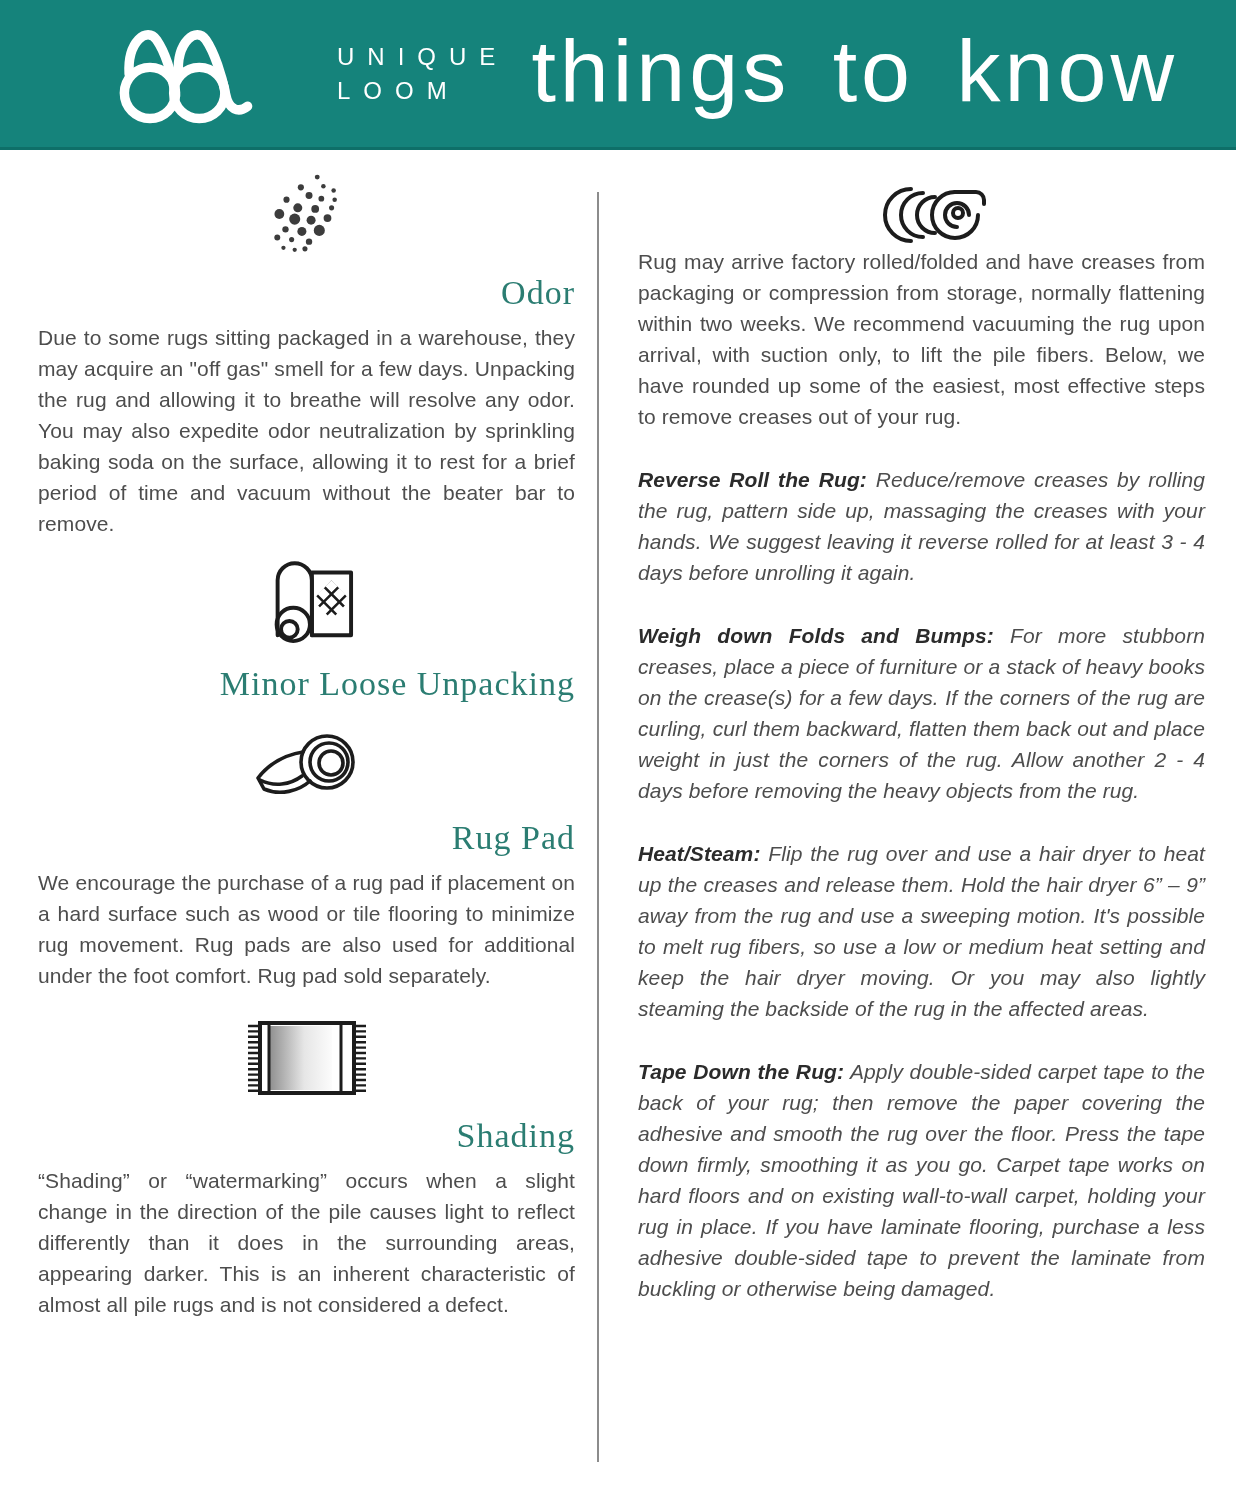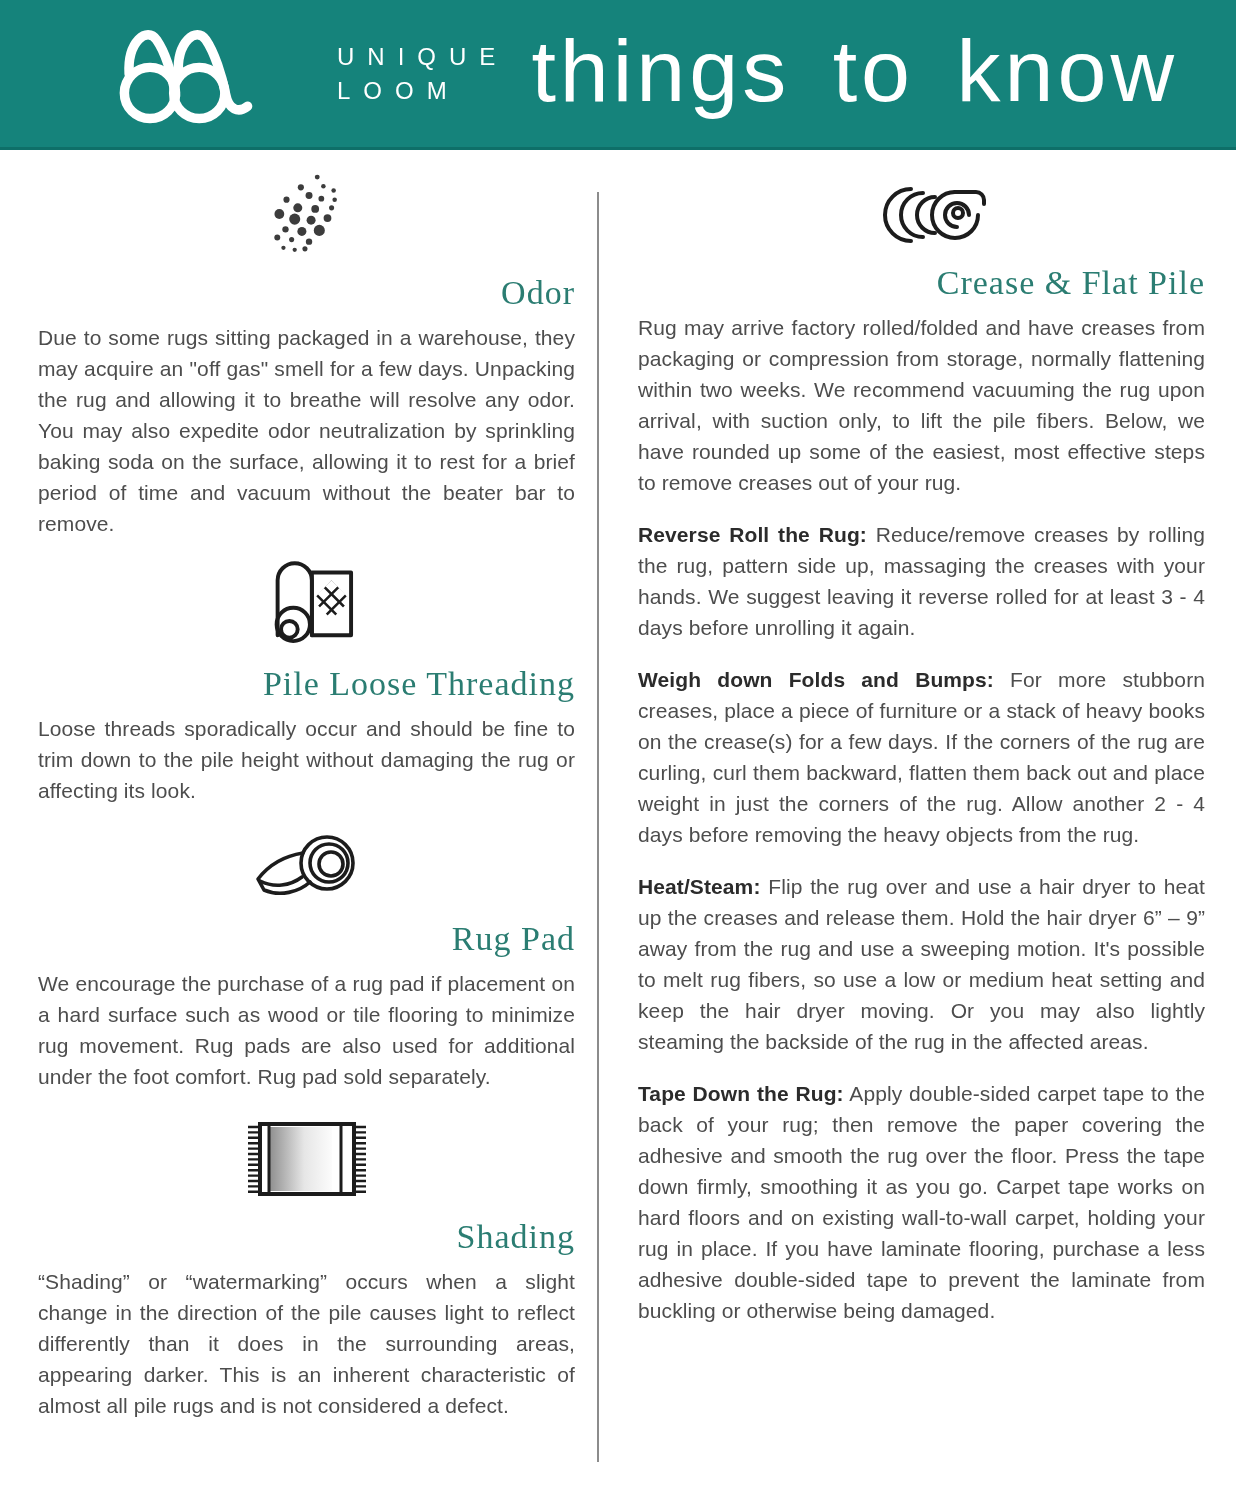--- a/index.html
+++ b/index.html
@@ -35,21 +35,21 @@
   .icon-wrap { display:flex; justify-content:center; }
   h2.sec-title {
     font-family:"Liberation Serif", serif; font-weight:400;
     color:#2B7D72; font-size:34px; line-height:42px;
     text-align:right; margin:16px 0 8px 0; letter-spacing:1px;
   }
   p.body {
     font-size:21px; line-height:31px; color:#4D4D4D;
     text-align:justify; margin:0; letter-spacing:0.1px;
   }
-  p.tip { margin-top:21px; }
+  p.tip { margin-top:32px;font-style:italic; }
   p.tip strong { color:#2B2B2B; font-weight:700; }
   .sec2 { margin-top:10px; }
   .sec3 { margin-top:24px; }
   .sec4 { margin-top:26px; }
   .right-heading { margin-top:18px; }
   svg.ink { stroke:#1C1C1C; fill:none; stroke-linecap:round; stroke-linejoin:round; }
 </style>
 </head>
 <body>
 
@@ -123,22 +123,21 @@
             <path d="M19 88 L19 32 A17.5 17.5 0 0 1 54 32 L54 88"></path>
             <circle cx="35" cy="77" r="17"></circle>
             <circle cx="31" cy="82" r="8.5"></circle>
             <rect x="54" y="24" width="40" height="64"></rect>
             <g clip-path="url(#hatchclip)" stroke-width="2.6">
               <path d="M50 38 L88 76 M58 30 L96 68 M66 22 L104 60 M42 46 L80 84 M34 54 L72 92"></path>
               <path d="M60 76 L98 38 M52 68 L90 30 M44 60 L82 22 M68 84 L106 46 M76 92 L114 54"></path>
             </g>
           </svg>
         </div>
-        <h2 class="sec-title">Pile Loose Threading</h2>
-        <p class="body">Loose threads sporadically occur and should be fine to trim down to the pile height without damaging the rug or affecting its look.</p>
+        <h2 class="sec-title">Minor Loose Unpacking</h2>
       </section>
 
       <section class="sec3">
         <div class="icon-wrap">
           <svg class="ink" width="114" height="72" viewBox="0 0 114 72" stroke-width="3.6">
             <circle cx="77" cy="33" r="26"></circle>
             <circle cx="79" cy="33" r="19"></circle>
             <circle cx="81" cy="34" r="12"></circle>
             <path d="M53 23 C34 26 18 36 8 49 L14 60 C30 67 49 62 60 52"></path>
             <path d="M10 51 C24 58 40 56 52 47"></path>
@@ -180,21 +179,20 @@
         <svg class="ink" width="134" height="62" viewBox="0 0 134 62" stroke-width="4">
           <path d="M56 5 A26 26 0 1 0 56 57"></path>
           <path d="M68 9 A22 22 0 1 0 68 53"></path>
           <path d="M80 13 A18 18 0 1 0 80 49"></path>
           <path d="M100 8 A23 23 0 1 0 123 31"></path>
           <path d="M100 8 H121 A8 8 0 0 1 129 16 V20"></path>
           <path d="M114 31 A12 12 0 1 0 102 43"></path>
           <circle cx="103" cy="29" r="5"></circle>
         </svg>
       </div>
-      <h2 class="sec-title right-heading">Crease &amp; Flat Pile</h2>
       <p class="body">Rug may arrive factory rolled/folded and have creases from packaging or compression from storage, normally flattening within two weeks. We recommend vacuuming the rug upon arrival, with suction only, to lift the pile fibers. Below, we have rounded up some of the easiest, most effective steps to remove creases out of your rug.</p>
 
       <p class="body tip"><strong>Reverse Roll the Rug:</strong> <span>Reduce/remove creases by rolling the rug, pattern side up, massaging the creases with your hands. We suggest leaving it reverse rolled for at least 3 - 4 days before unrolling it again.</span></p>
 
       <p class="body tip"><strong>Weigh down Folds and Bumps:</strong> <span>For more stubborn creases, place a piece of furniture or a stack of heavy books on the crease(s) for a few days. If the corners of the rug are curling, curl them backward, flatten them back out and place weight in just the corners of the rug. Allow another 2 - 4 days before removing the heavy objects from the rug.</span></p>
 
       <p class="body tip"><strong>Heat/Steam:</strong> <span>Flip the rug over and use a hair dryer to heat up the creases and release them. Hold the hair dryer 6” – 9” away from the rug and use a sweeping motion. It's possible to melt rug fibers, so use a low or medium heat setting and keep the hair dryer moving. Or you may also lightly steaming the backside of the rug in the affected areas.</span></p>
 
       <p class="body tip"><strong>Tape Down the Rug:</strong> <span>Apply double-sided carpet tape to the back of your rug; then remove the paper covering the adhesive and smooth the rug over the floor. Press the tape down firmly, smoothing it as you go. Carpet tape works on hard floors and on existing wall-to-wall carpet, holding your rug in place. If you have laminate flooring, purchase a less adhesive double-sided tape to prevent the laminate from buckling or otherwise being damaged.</span></p>
 

